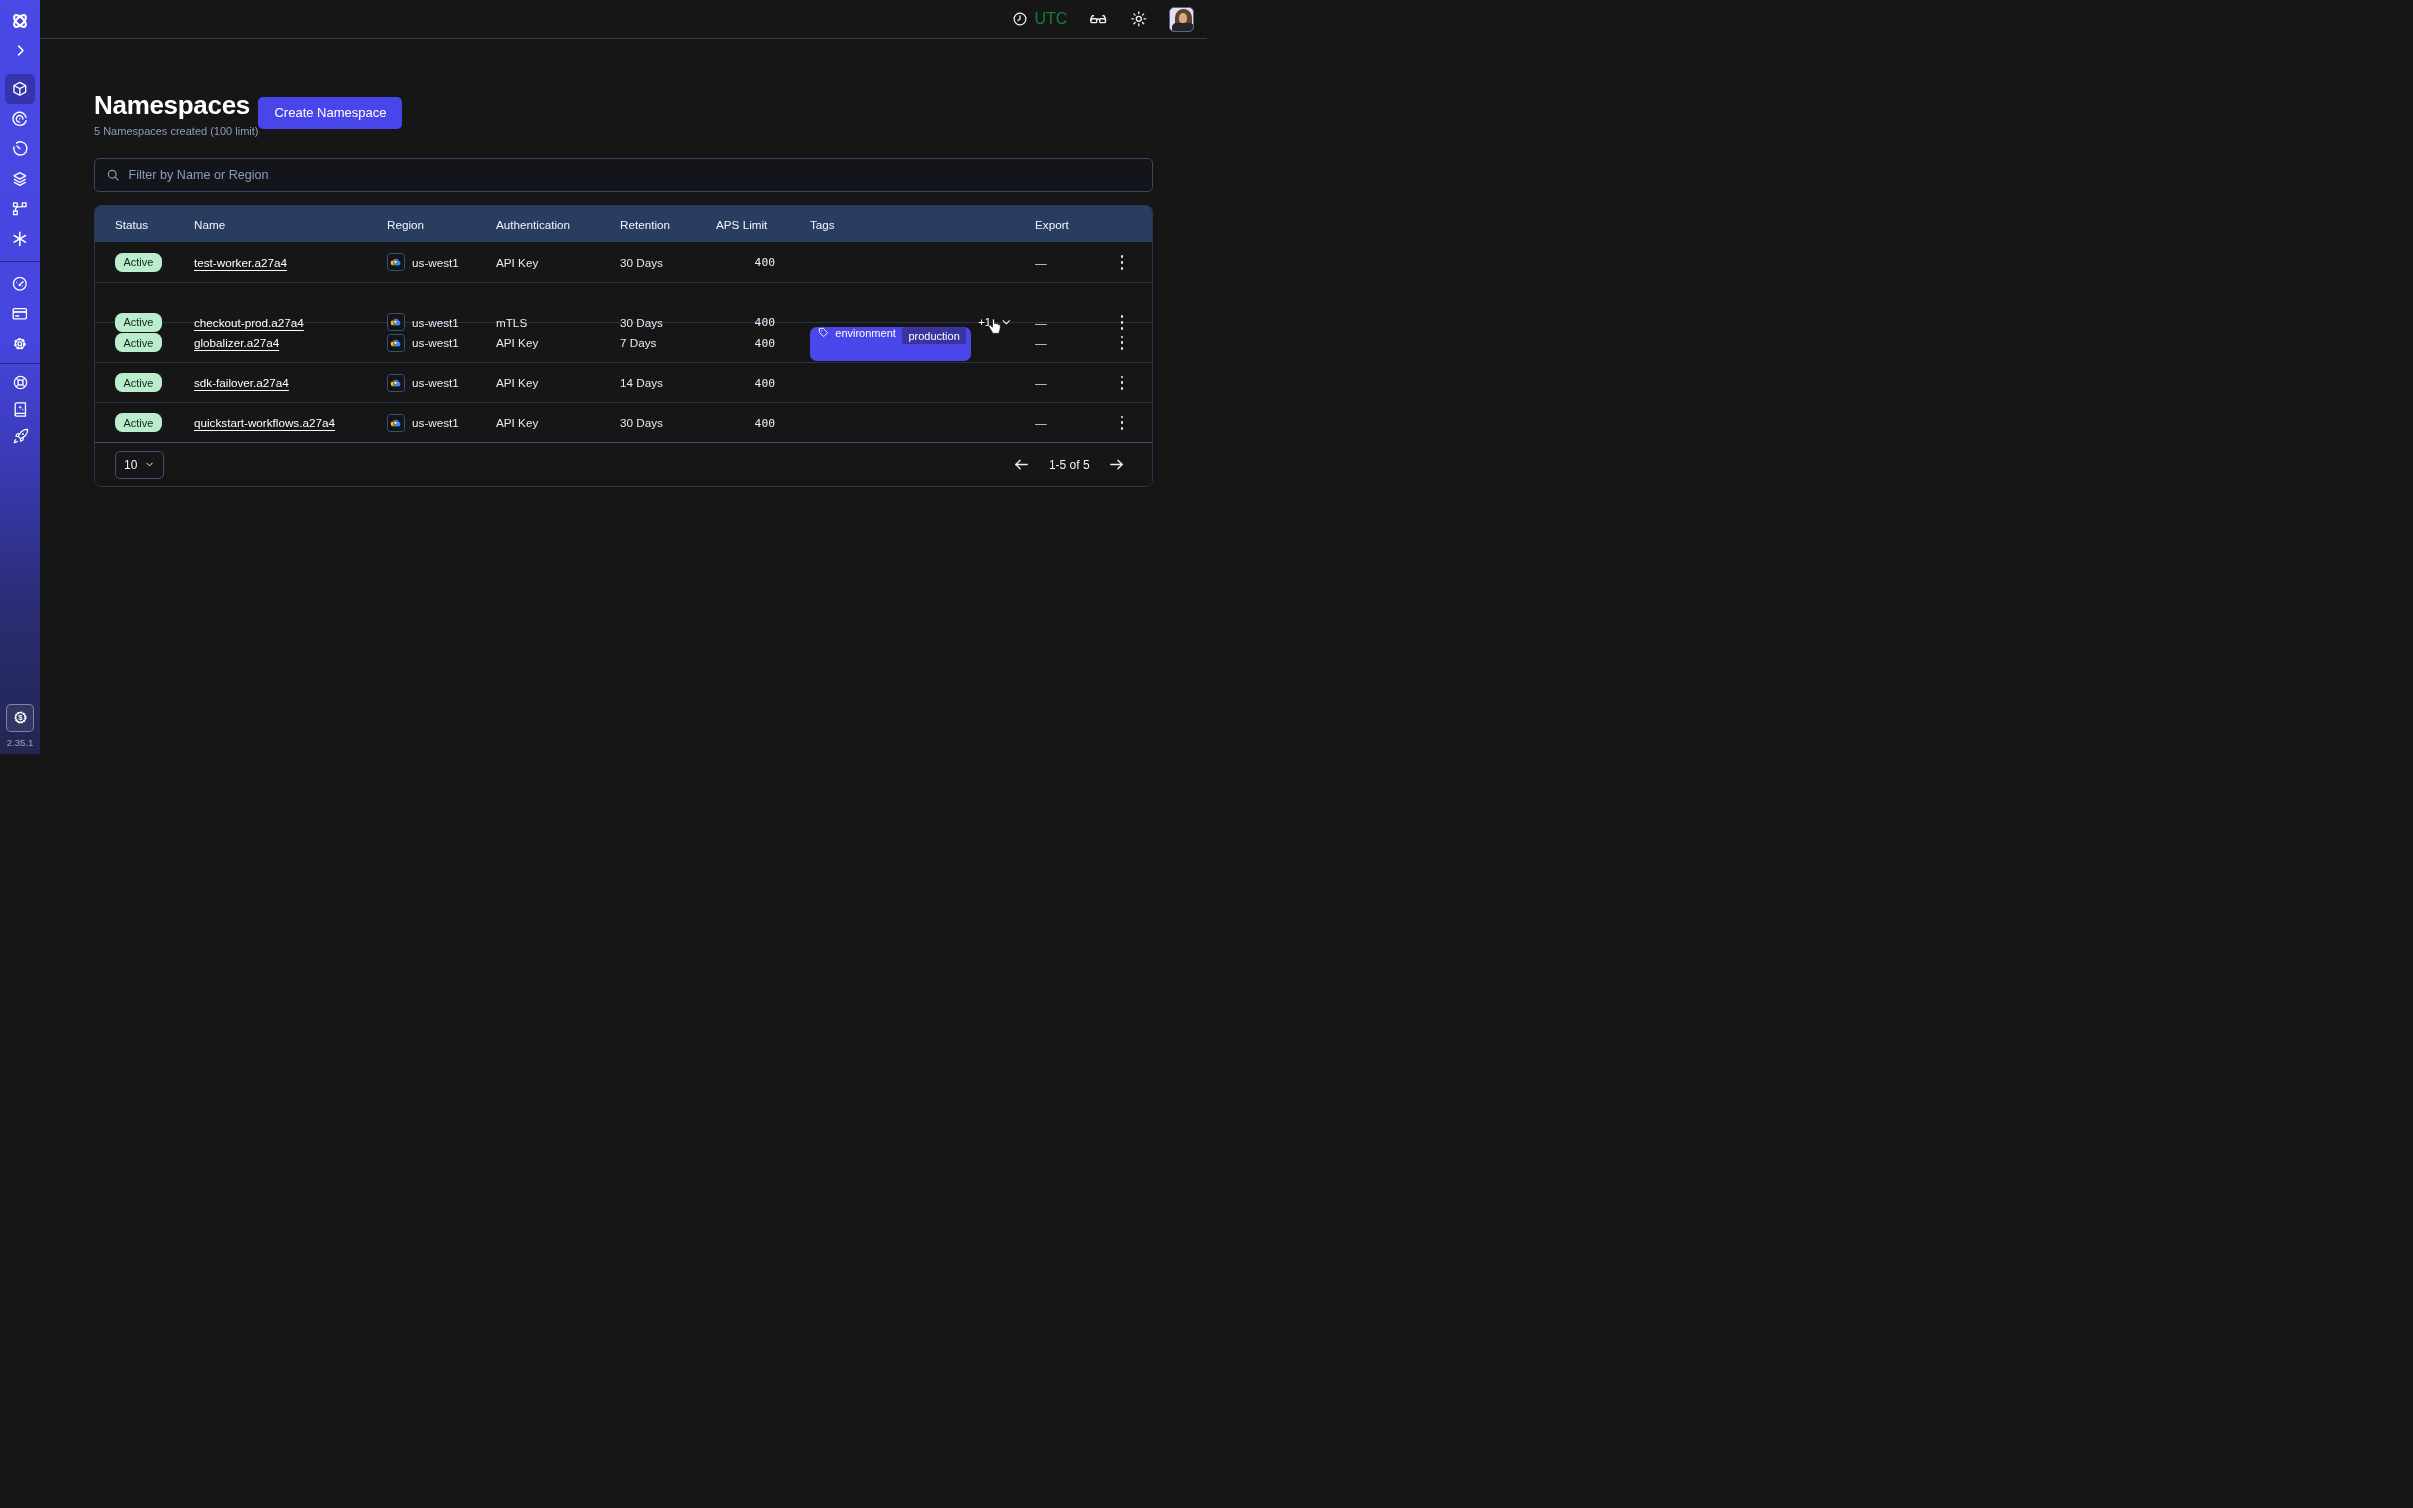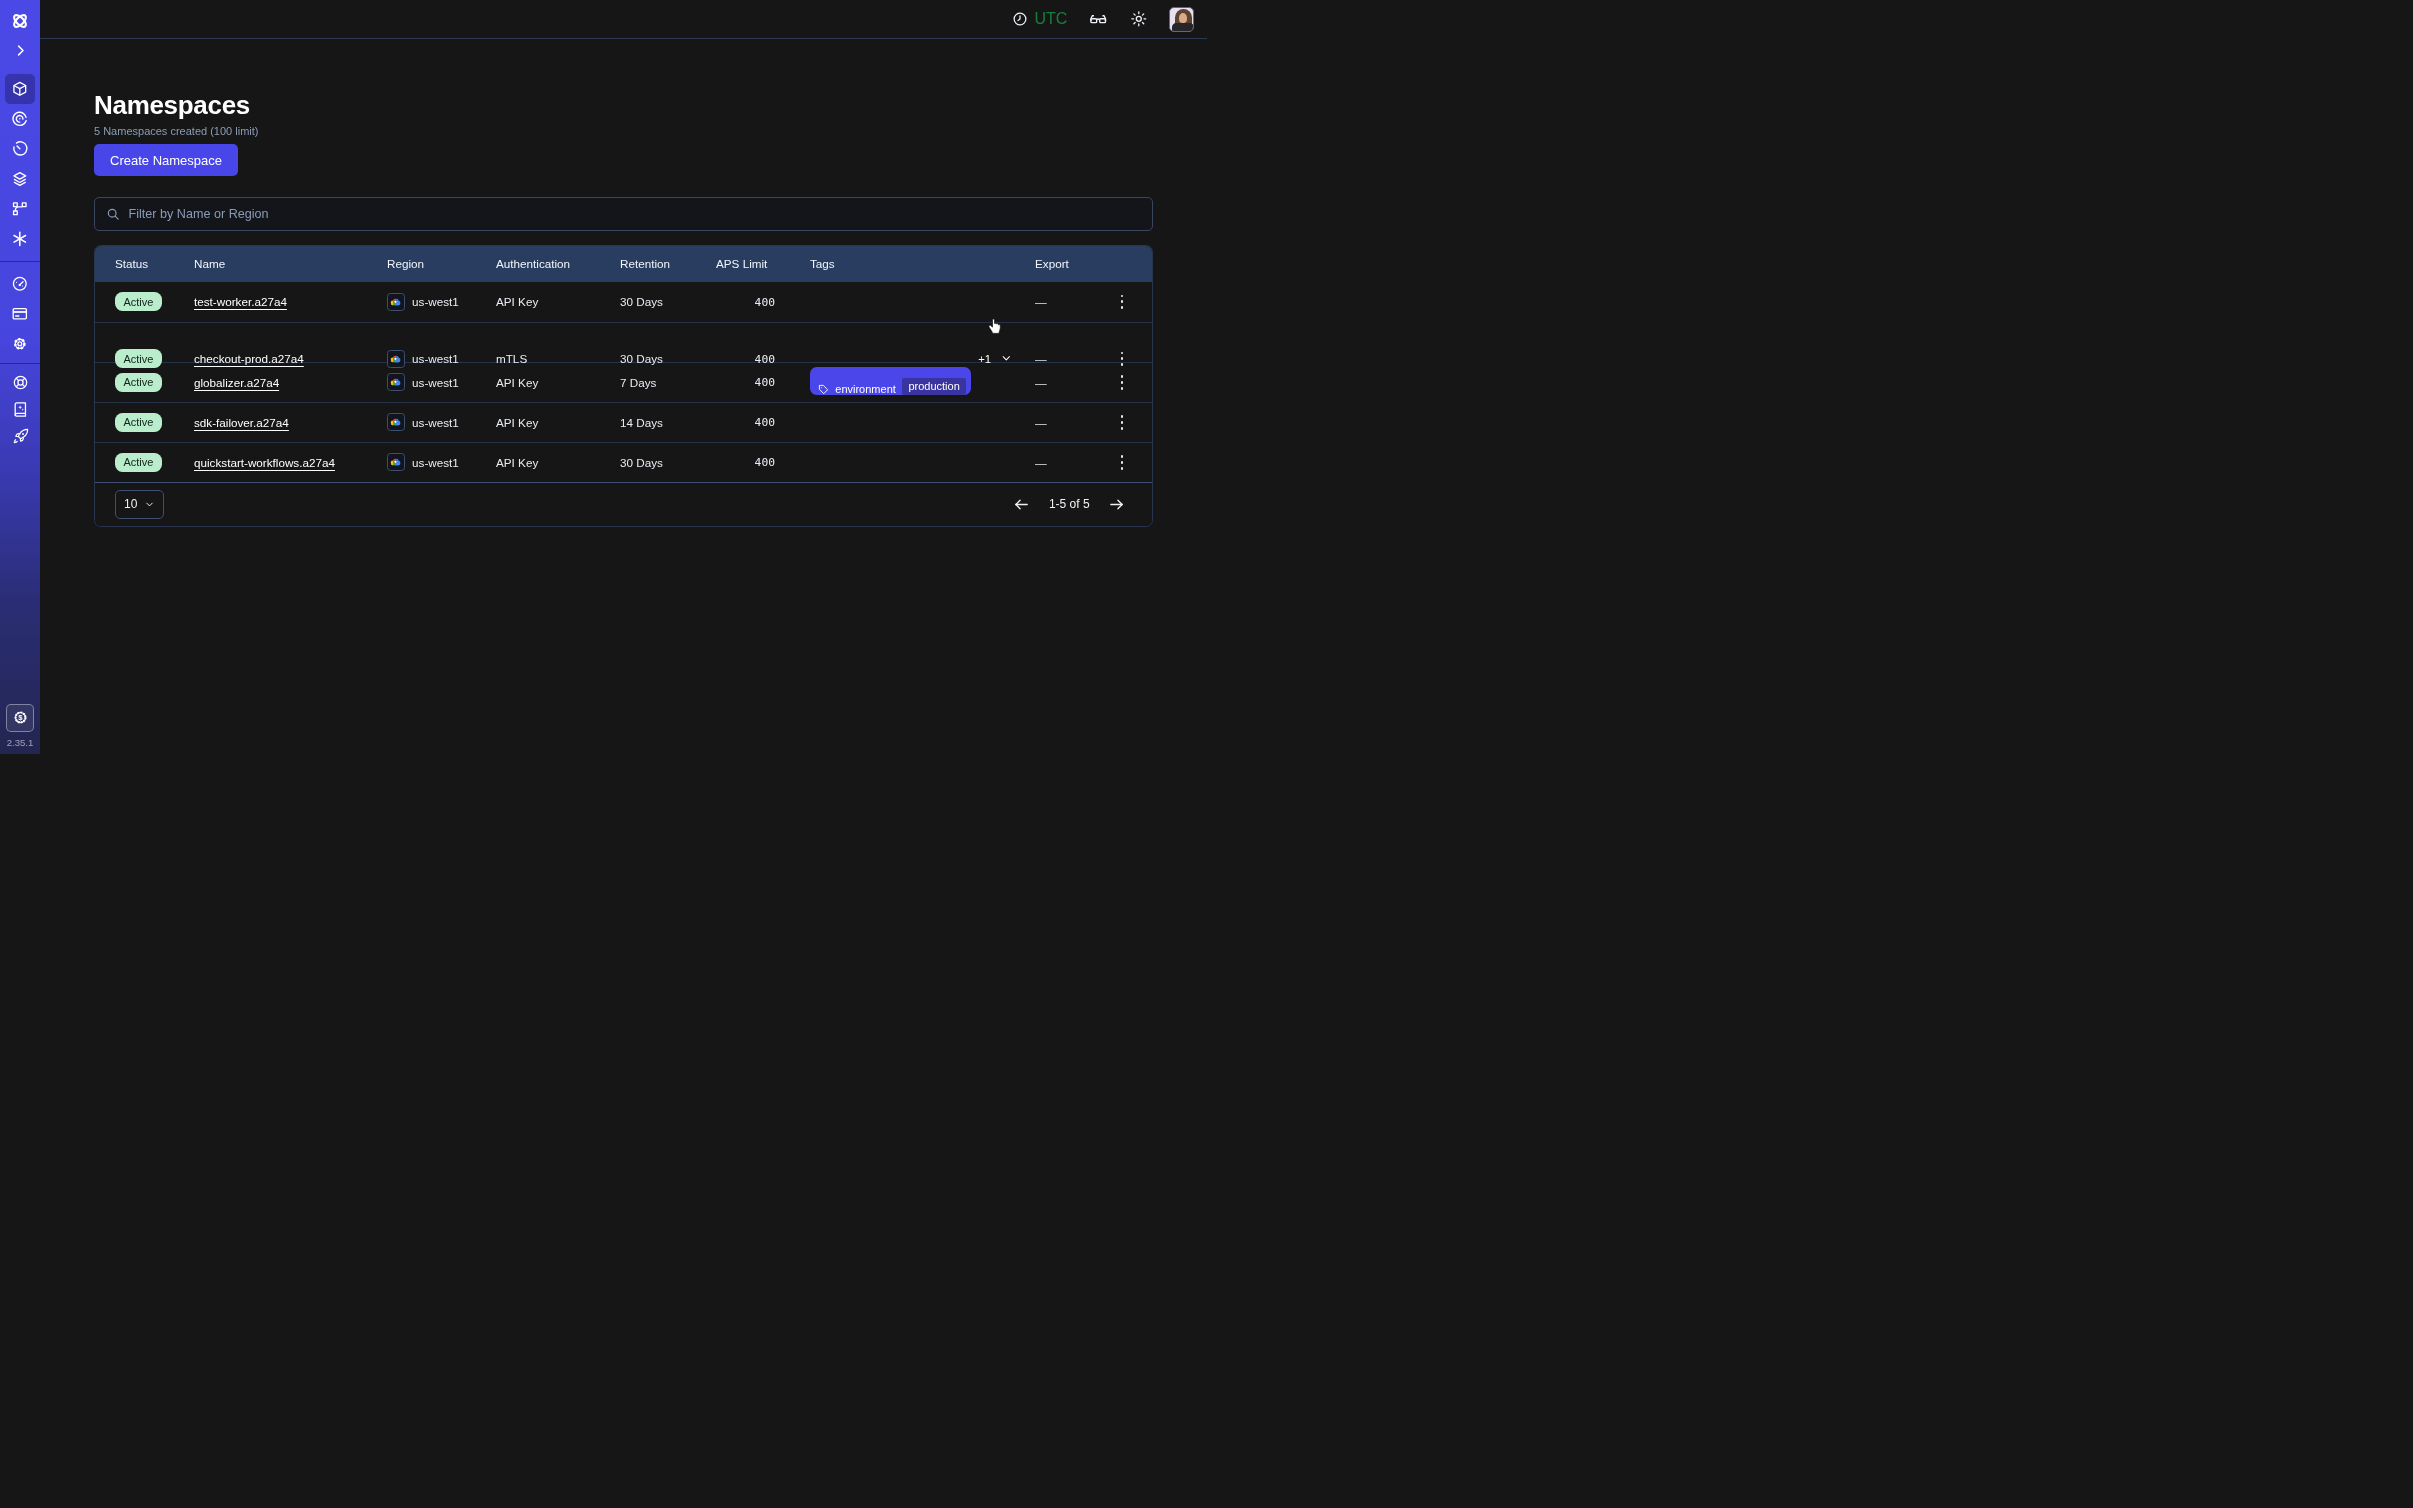--- a/index.html
+++ b/index.html
@@ -47,21 +47,21 @@
   .avatar {
     width:25px; height:25px; border-radius:5px; border:0.8px solid #54688c;
     background:#e8e0f2; position:relative; overflow:hidden; cursor:pointer;
   }
   .avatar .hair { position:absolute; left:4.2px; top:1.7px; width:17px; height:25px; background:#5d4230; border-radius:8.4px 8.4px 6.7px 6.7px; }
   .avatar .face { position:absolute; left:8.4px; top:5px; width:8.4px; height:10px; background:#d9a98c; border-radius:50% 50% 45% 45%; }
   .avatar .body { position:absolute; left:1.7px; bottom:-2.5px; width:22px; height:10px; background:#26262a; border-radius:4.2px 4.2px 0 0; }
 
   
   .main { position:absolute; left:40px; top:40px; right:0; bottom:0; padding:49px 54px 0; }
-  .page-head { display:flex; justify-content:flex-start; align-items:flex-start;flex-direction:column; }
+  .page-head { display:flex; justify-content:flex-start; align-items:flex-start; }
   h1 { font-size:26px; font-weight:600; letter-spacing:-0.3px; color:#ffffff; line-height:1.25; }
   .subtitle { margin-top:3.4px; font-size:11px; color:#8c9db6; }
   .create-btn {
     margin-top:7.5px; height:32px; padding:0 16px; border:none; border-radius:5px;
     background:#4846e8; color:#fff; font-size:13px; font-family:inherit; cursor:pointer;
   }
 
   .filter {
     margin-top:21px; height:34px; border:0.8px solid #3a4660; border-radius:5px;
     background:#13151b; display:flex; align-items:center; gap:8.4px; padding:0 11px;
@@ -95,21 +95,21 @@
     display:grid; place-items:center; background:#11151d;
   }
   .aps span { display:inline-block; width:59px; text-align:right; font-family:"DejaVu Sans Mono", monospace; font-size:11.3px; }
   .export { color:#dfe5ee; }
   .kebab-cell { display:grid; place-items:center; }
   .kebab { background:none; border:none; display:flex; flex-direction:column; gap:2.9px; padding:5px; cursor:pointer; }
   .kebab i { width:2.9px; height:2.9px; border-radius:50%; background:#e8ecf2; }
 
   .tags { display:flex; align-items:center; gap:7.5px; }
   .tag-pill {
-    display:inline-flex; align-items:flex-end; gap:5.9px; height:28px; padding:0 4.2px 0 8.4px;
+    display:inline-flex; align-items:flex-start; gap:5.9px; height:34px; padding:0 4.2px 0 8.4px;
     background:#4a46ea; border-radius:6.7px; font-size:11px; color:#fff; cursor:pointer;margin-top:44px;
   }
   .tag-val { background:#39349f; border-radius:2px; padding:2.5px 6.7px; font-size:11px; }
   .tag-more { font-size:11.3px; color:#fff; }
   .tag-expand { background:none; border:none; display:grid; place-items:center; cursor:pointer; padding:1.7px; }
 
   
   .tfoot {
     height:44px; border-top:0.8px solid #3f5174; display:flex; align-items:center;
     justify-content:space-between; padding:0 25px 0 20px; background:#161616;

